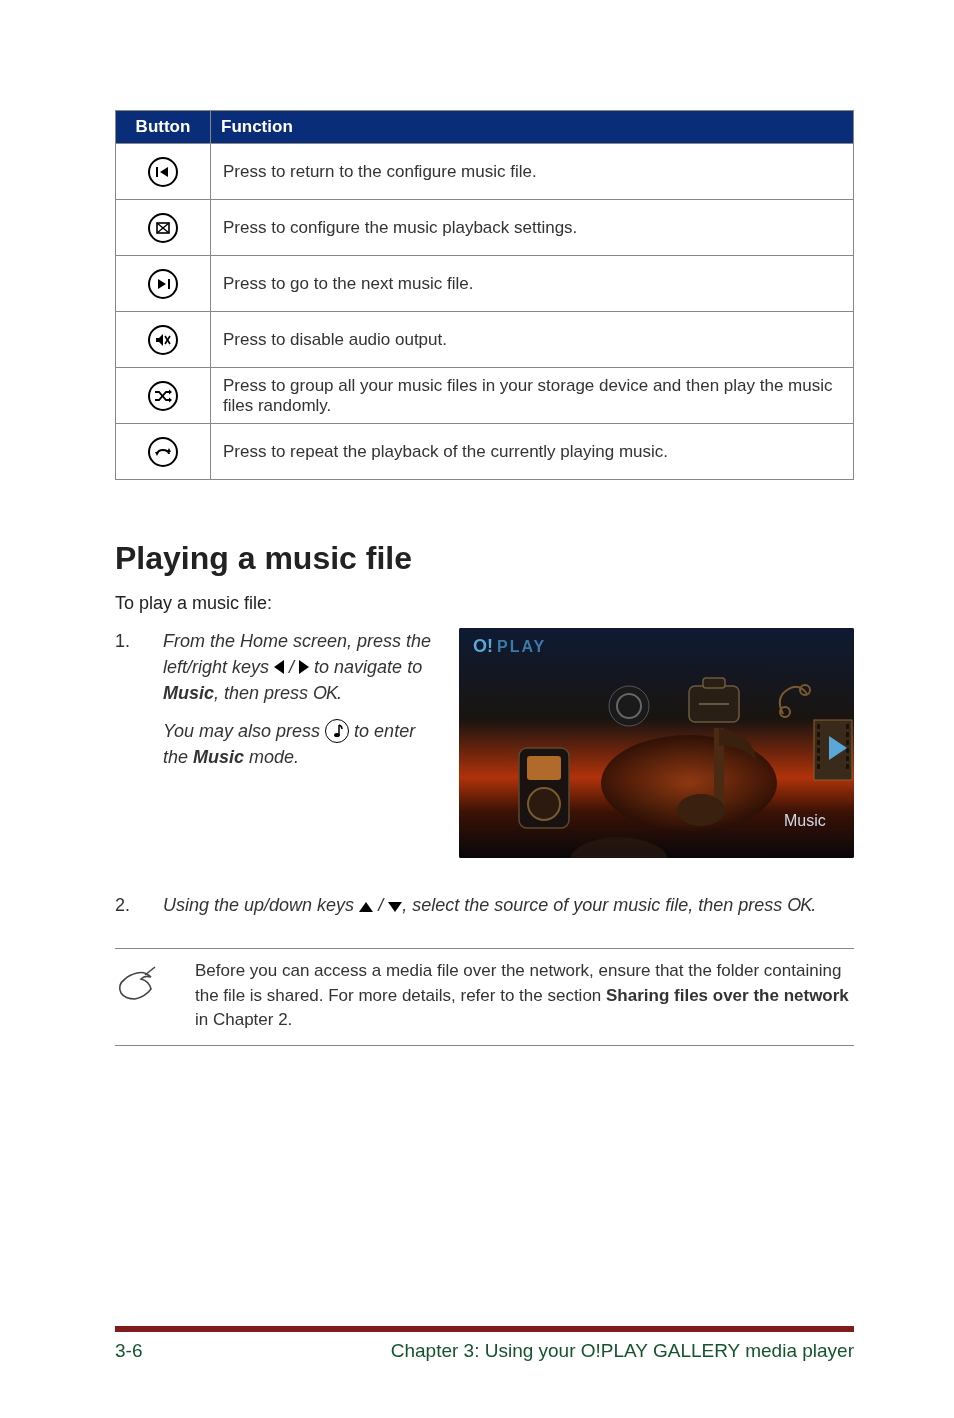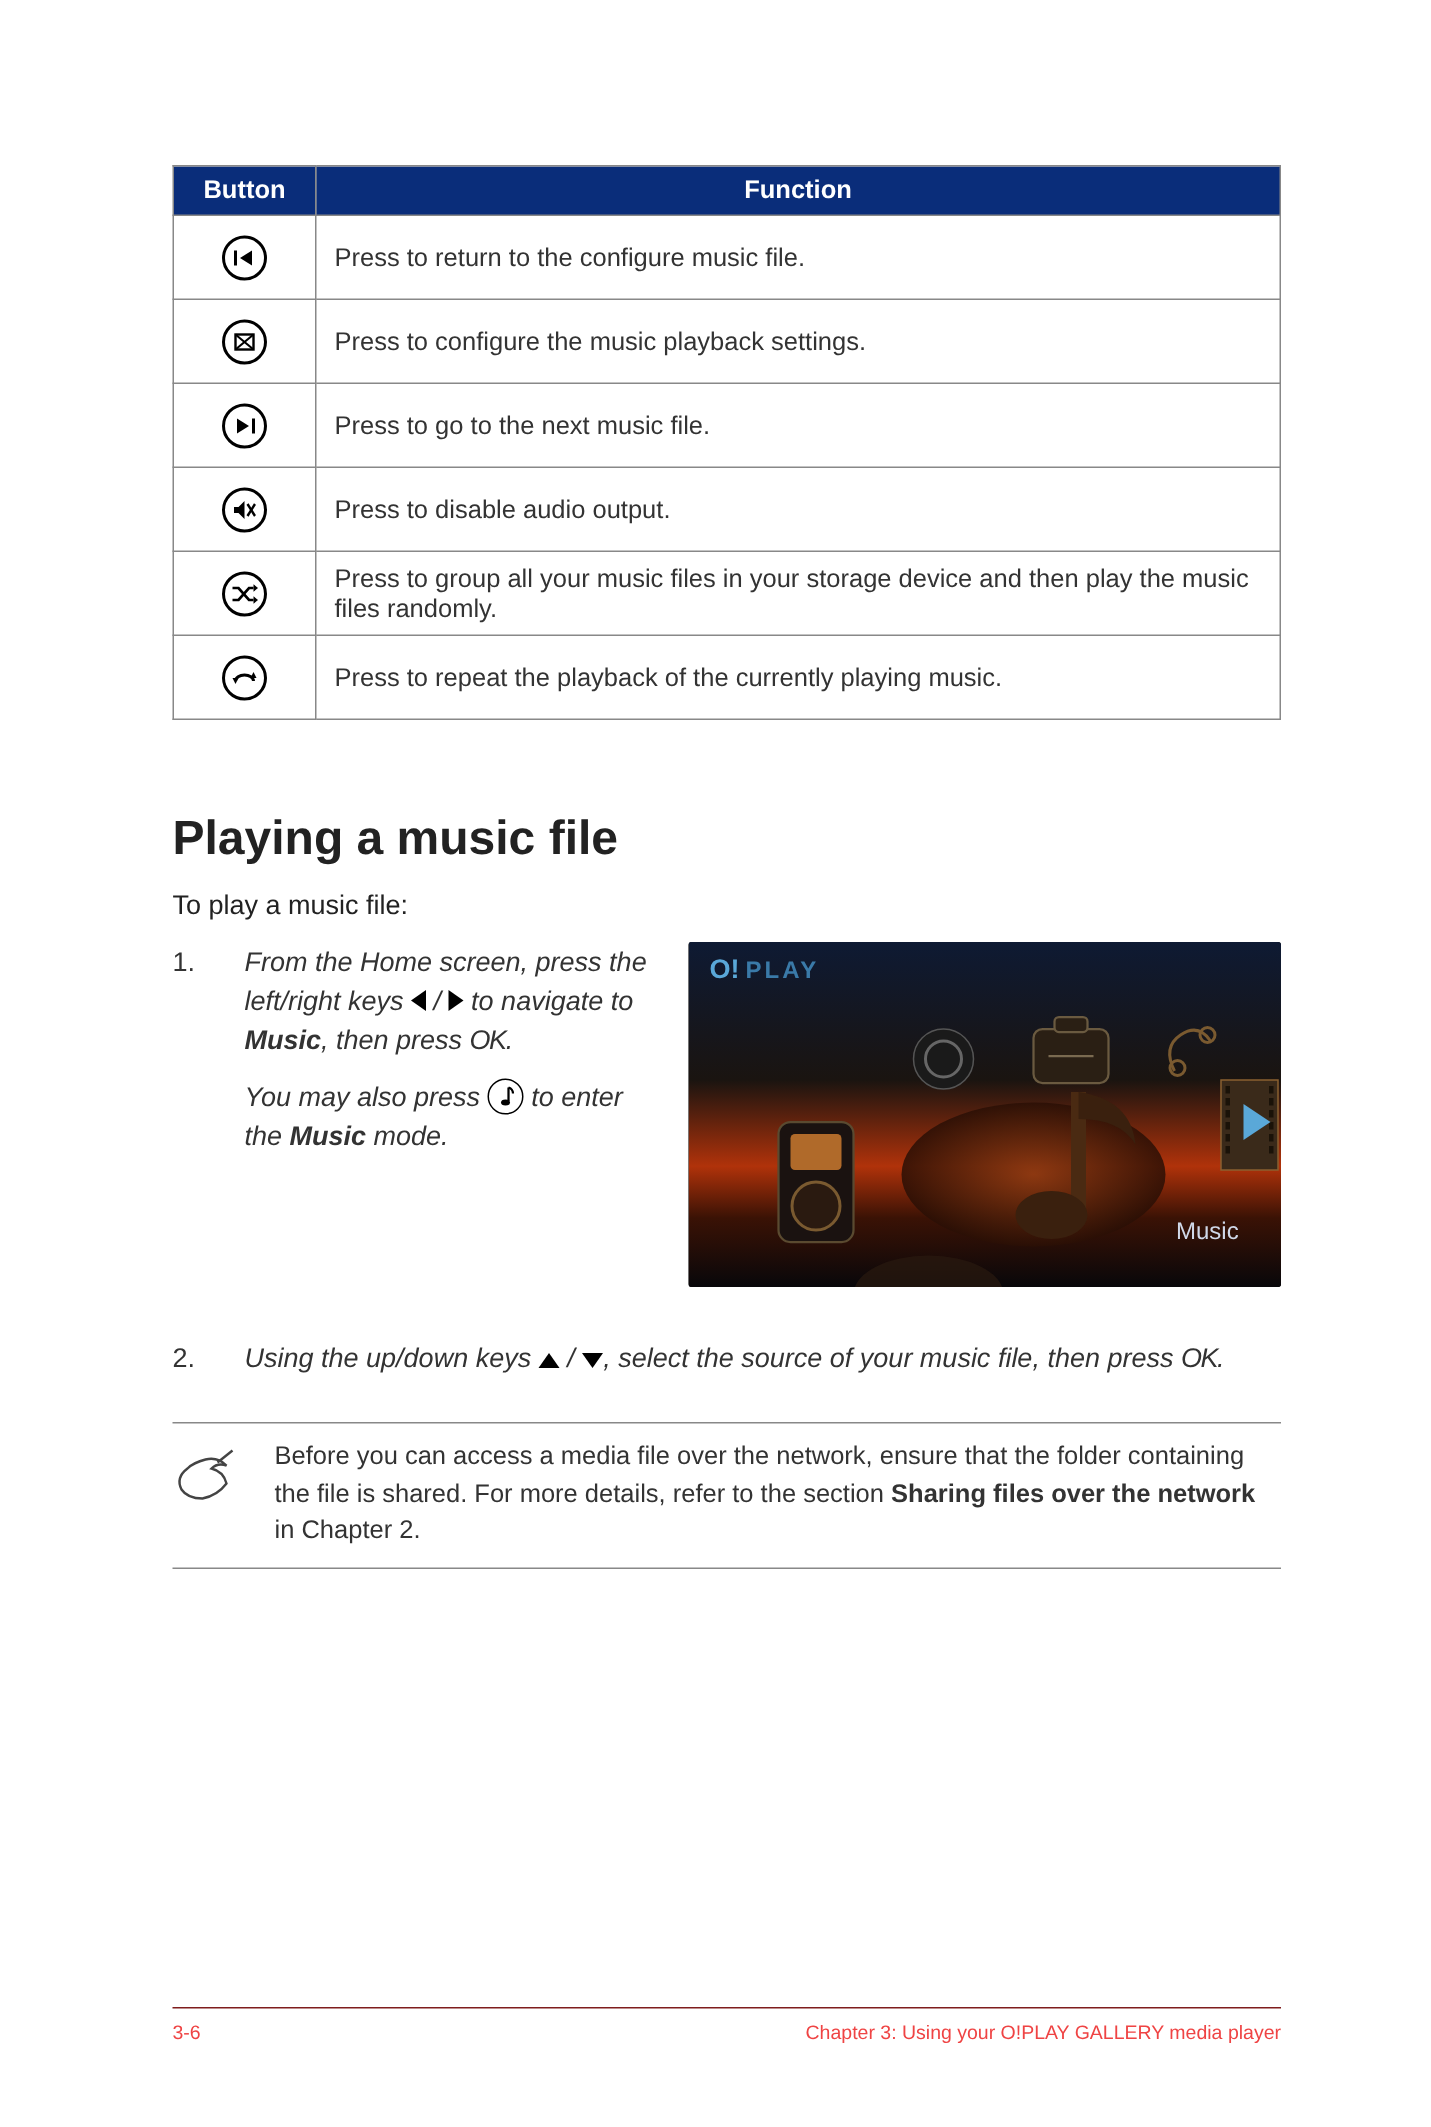--- a/index.html
+++ b/index.html
@@ -1,20 +1,20 @@
 <!DOCTYPE html>
 <html><head>
 <meta charset="utf-8">
 <style>
   * { box-sizing: border-box; margin: 0; padding: 0; }
   html, body { width: 954px; height: 1418px; background: #fff; font-family: Arial, Helvetica, sans-serif; color: #333; }
   .page { width: 954px; height: 1418px; position: relative; padding: 110px 100px 60px 115px; }
 
   table.btn-table { width: 100%; border-collapse: collapse; }
-  table.btn-table th { background: #0a2d7a; color: #fff; text-align: center; font-weight: bold; font-size: 17px; padding: 6px 10px; border: 1px solid #888; }
+  table.btn-table th { background: #0a2d7a; color: #fff; text-align: left; font-weight: bold; font-size: 17px; padding: 6px 10px; border: 1px solid #888; }
   table.btn-table th.col-btn { width: 95px; text-align: center; }
   table.btn-table td { border: 1px solid #888; padding: 0 12px; font-size: 17px; color: #333; vertical-align: middle; height: 56px; }
   table.btn-table td.icon-cell { text-align: center; }
 
   .circ { display: inline-block; width: 30px; height: 30px; border: 2px solid #000; border-radius: 50%; position: relative; vertical-align: middle; }
   .circ svg { position: absolute; left: 50%; top: 50%; transform: translate(-50%, -50%); }
 
   h2.section { font-size: 32px; font-weight: bold; color: #222; margin-top: 60px; margin-bottom: 16px; }
   .sub-bold { font-size: 18px; font-weight: normal; color: #222; margin-bottom: 14px; }
 
@@ -32,25 +32,25 @@
   .tri-left { border-top: 7px solid transparent; border-bottom: 7px solid transparent; border-right: 10px solid #000; }
   .tri-right { border-top: 7px solid transparent; border-bottom: 7px solid transparent; border-left: 10px solid #000; }
   .tri-up { border-left: 7px solid transparent; border-right: 7px solid transparent; border-bottom: 10px solid #000; }
   .tri-down { border-left: 7px solid transparent; border-right: 7px solid transparent; border-top: 10px solid #000; }
 
   .note-circ { display: inline-block; width: 24px; height: 24px; border: 1.5px solid #000; border-radius: 50%; position: relative; vertical-align: -6px; }
   .note-circ svg { position: absolute; left:50%; top:50%; transform: translate(-50%,-50%); }
 
   .screenshot { width: 395px; height: 230px; background: #000; border-radius: 2px; overflow: hidden; position: relative; }
 
-  .note-box { margin-top: 30px; border-top: 1px solid #888; border-bottom: 1px solid #888; padding: 10px 0 12px 0; display: flex; gap: 22px; }
+  .note-box { margin-top: 30px; border-top: 1px solid #888; border-bottom: 1px solid #888; padding: 10px 0 12px 0; display: flex; gap: 34px; }
   .note-icon { flex: 0 0 46px; padding-top: 4px; }
   .note-text { flex: 1; font-size: 17px; line-height: 1.45; }
 
-  .footer { position: absolute; left: 115px; right: 100px; bottom: 56px; border-top: 1px solid #7f1d1d; padding-top: 8px; display: flex; justify-content: space-between; font-size: 13px; color: #ef4444; }
+  .footer { position: absolute; left: 115px; right: 100px; bottom: 56px; border-top: 6px solid #7f1d1d; padding-top: 8px; display: flex; justify-content: space-between; font-size: 19px; color: #14532d; }
 </style>
 </head>
 <body>
 
 <div class="page">
 
   <table class="btn-table">
     <thead>
       <tr>
         <th class="col-btn">Button</th>

